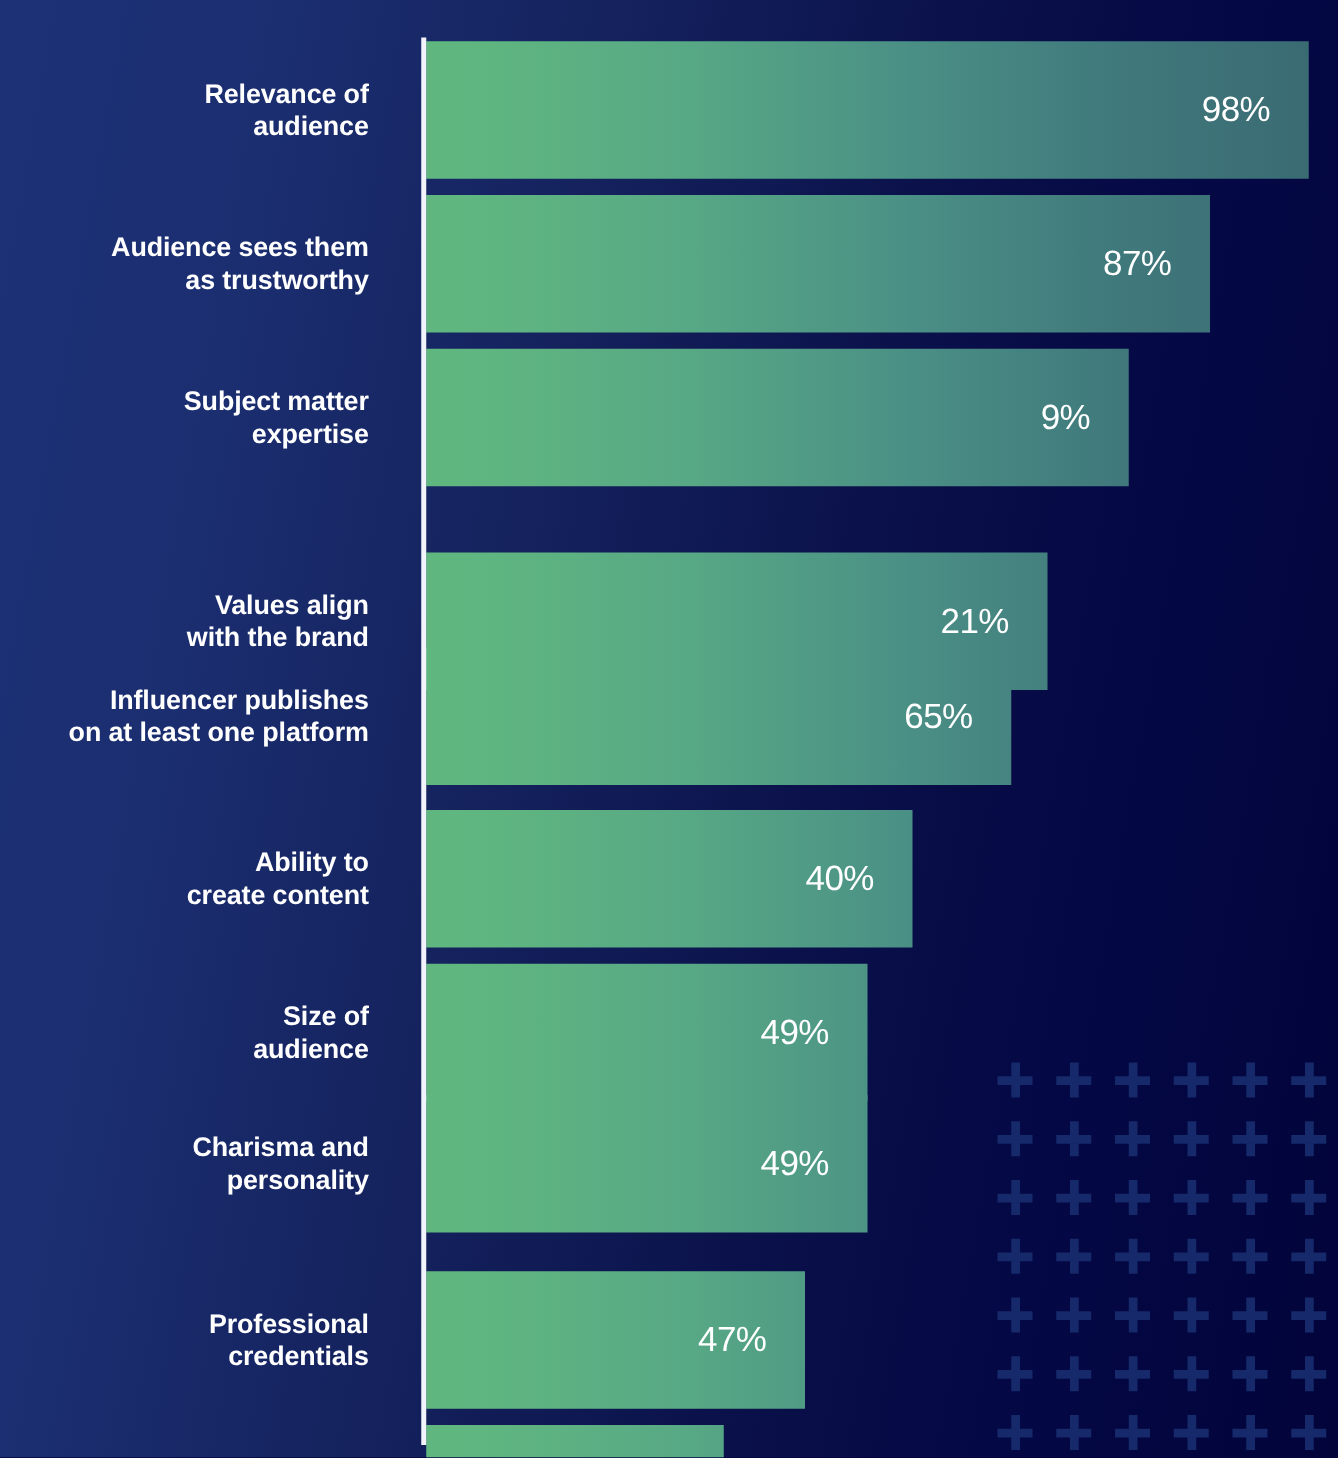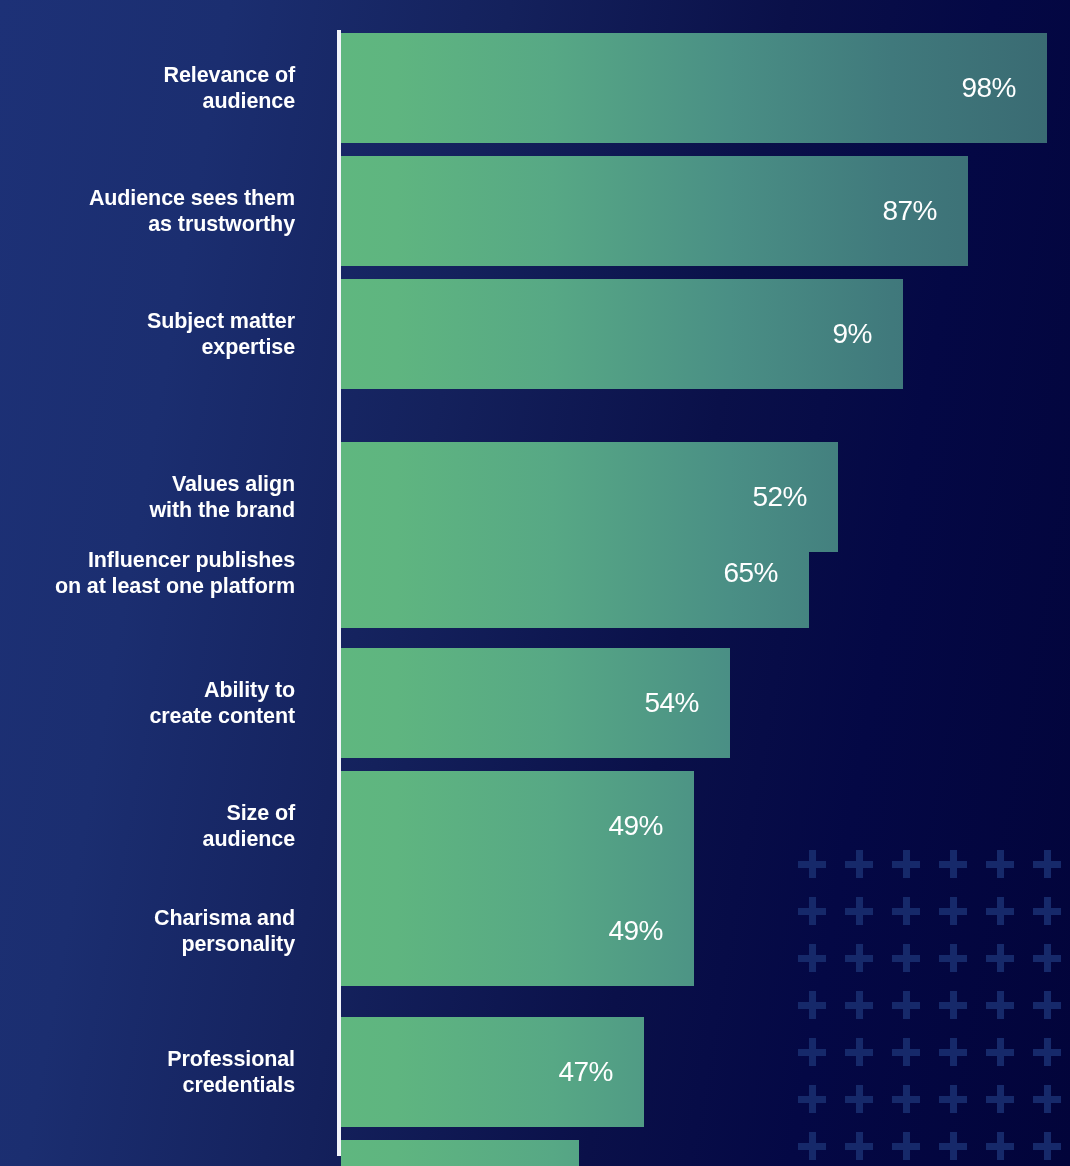--- a/index.html
+++ b/index.html
@@ -180,35 +180,35 @@
         <div class="cat-label" style="top: 29px;">Subject matter
 expertise</div>
         <div class="bar" title="Subject matter expertise: 78%" style="top: 0px; height: 110px; width: 562px;">
           <span class="bar-value">9%</span>
         </div>
       </div>
       <div class="row" style="top: 402px; height: 110px; margin-top: 40px;">
         <div class="cat-label" style="top: 29px;">Values align
 with the brand</div>
         <div class="bar" title="Values align with the brand: 69%" style="top: 0px; height: 110px; width: 497px;">
-          <span class="bar-value">52%</span>
+          <span class="bar-value">21%</span>
         </div>
       </div>
       <div class="row" style="top: 518px; height: 110px;">
         <div class="cat-label" style="top: 29px;">Influencer publishes
 on at least one platform</div>
         <div class="bar" title="Influencer publishes on at least one platform: 65%" style="top: 0px; height: 110px; width: 468px;">
           <span class="bar-value">65%</span>
         </div>
       </div>
       <div class="row" style="top: 648px; height: 110px;">
         <div class="cat-label" style="top: 29px;">Ability to
 create content</div>
         <div class="bar" title="Ability to create content: 54%" style="top: 0px; height: 110px; width: 389px;">
-          <span class="bar-value">54%</span>
+          <span class="bar-value">40%</span>
         </div>
       </div>
       <div class="row" style="top: 771px; height: 110px;">
         <div class="cat-label" style="top: 29px;">Size of
 audience</div>
         <div class="bar" title="Size of audience: 49%" style="top: 0px; height: 110px; width: 353px;">
           <span class="bar-value">49%</span>
         </div>
       </div>
       <div class="row" style="top: 876px; height: 110px;">

